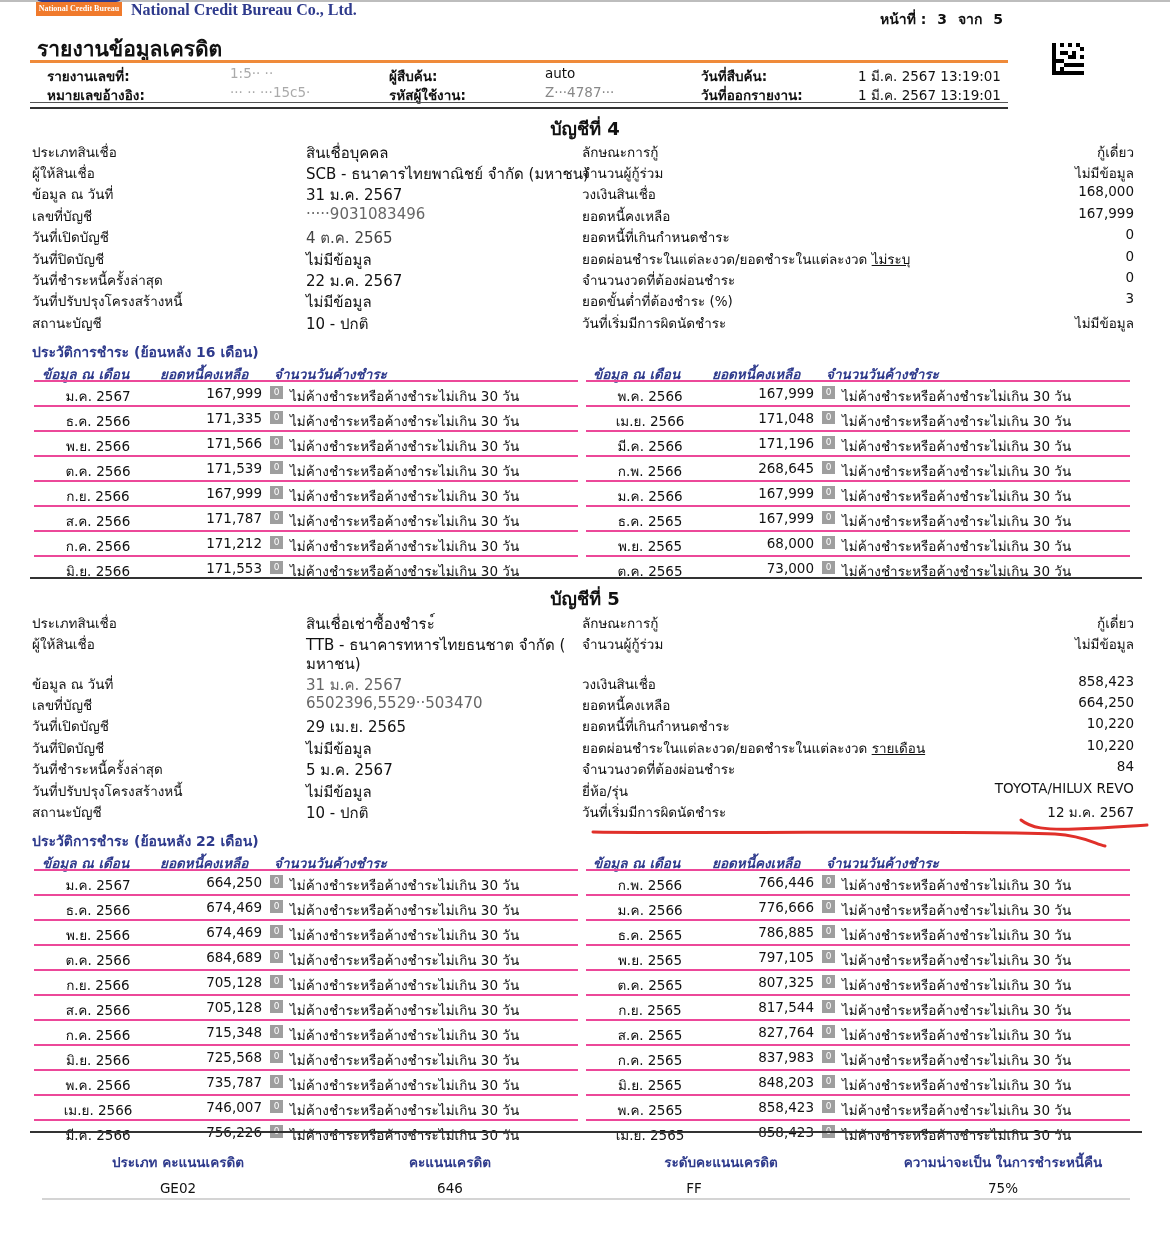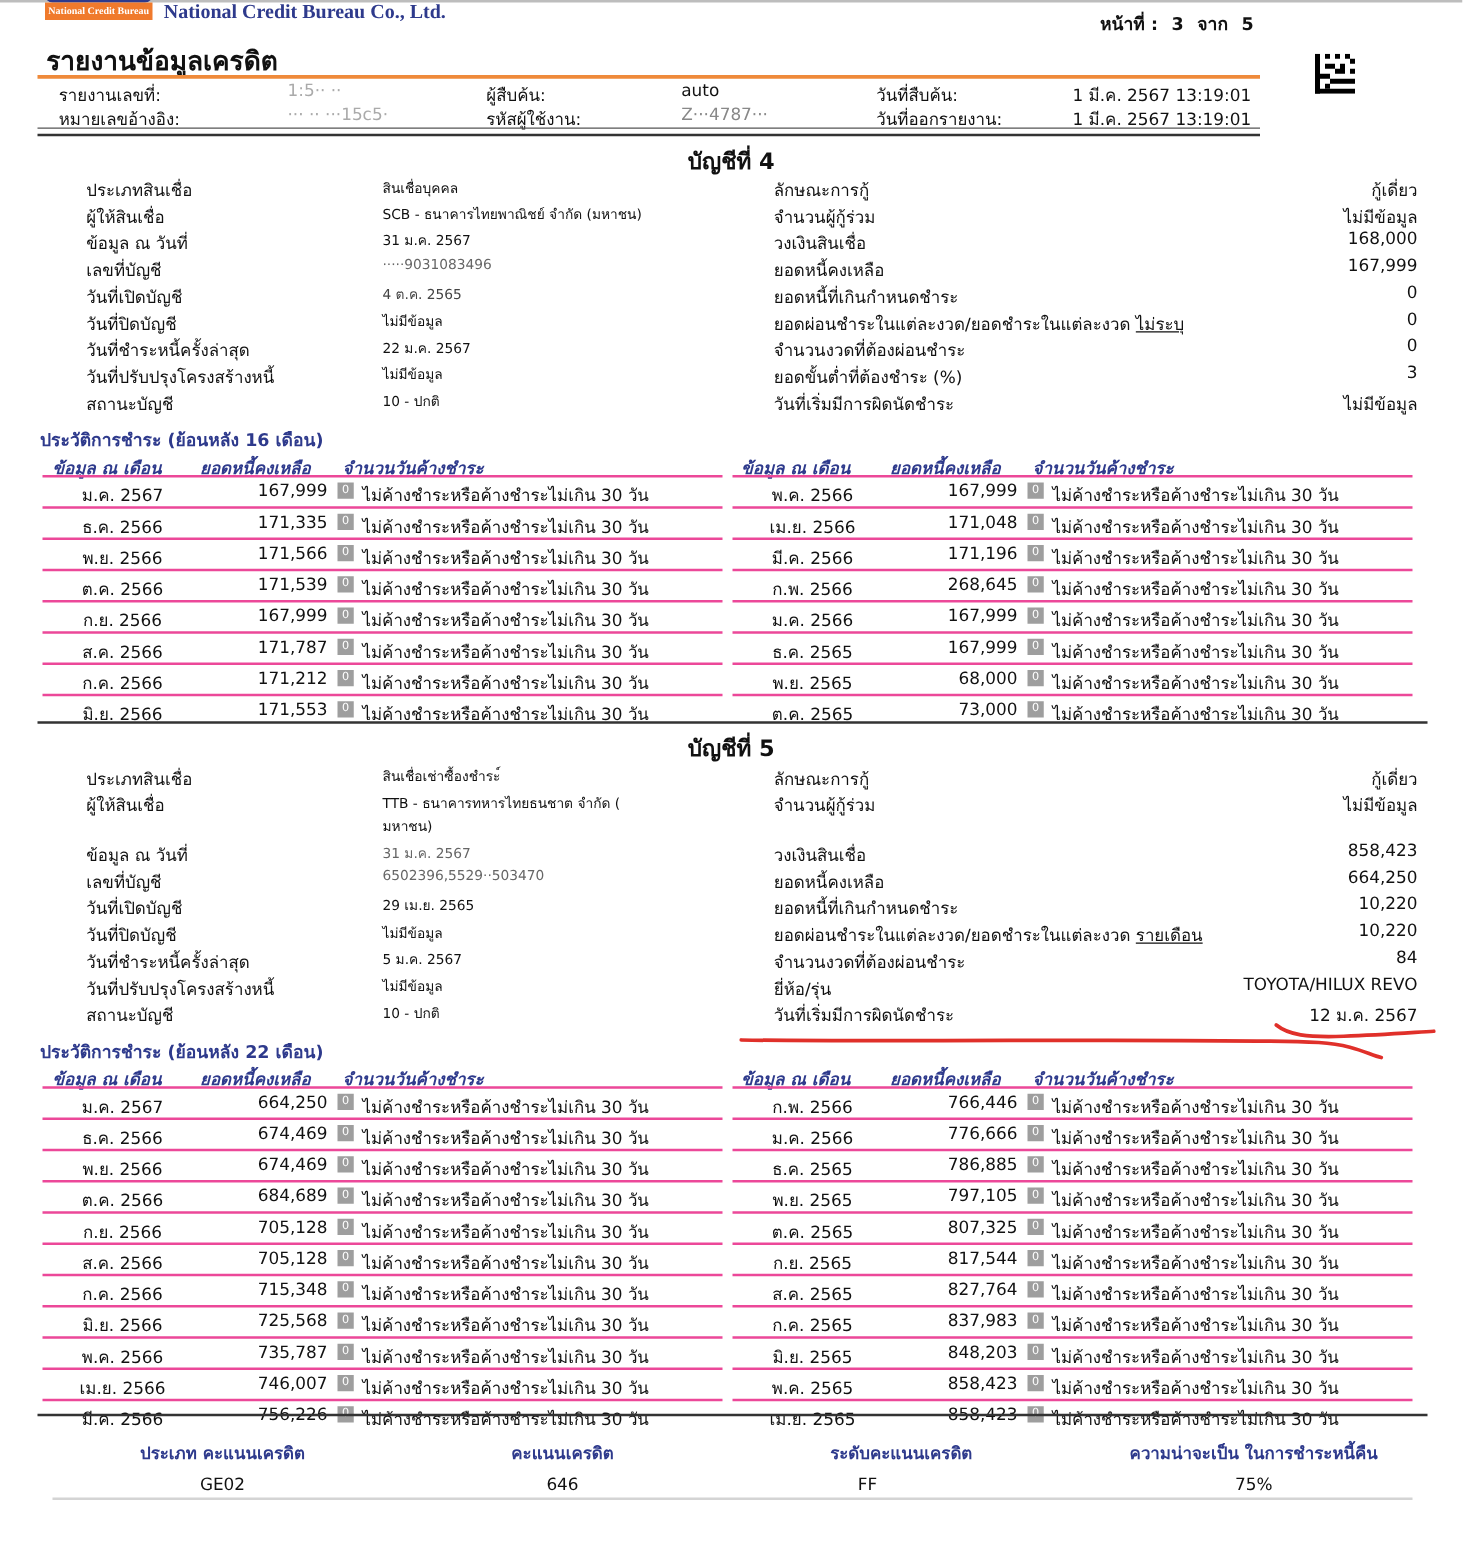--- a/index.html
+++ b/index.html
@@ -11,29 +11,29 @@
   
   .topline { position:absolute; left:0; top:0; width:1170px; height:2px; background:#bdbdbd; }
   .logo-badge { position:absolute; left:36px; top:2px; width:86px; height:14px; background:#f07a2c; color:#fff;
     font-family:"Liberation Serif", serif; font-size:8px; line-height:14px; text-align:center; font-weight:bold; }
   .logo-top { position:absolute; left:36px; top:-6px; width:86px; height:8px; background:#2e3a8c; border-radius:0 0 6px 6px; }
   .company { position:absolute; left:131px; top:1px; font-family:"Liberation Serif", serif; font-weight:bold;
     font-size:16px; color:#2e3a8c; }
   .pageno { position:absolute; left:880px; top:8px; font-weight:bold; font-size:14px; }
   .report-title { position:absolute; left:37px; top:32px; font-weight:bold; font-size:21px; color:#111; }
   .orange-rule { position:absolute; left:30px; top:60px; width:978px; height:3px; background:#ef8a3a; }
-  .hdr-label { position:absolute; font-weight:normal; font-size:13.5px; }
+  .hdr-label { position:absolute; font-weight:bold; font-size:13.5px; }
   .hdr-val { position:absolute; font-size:13.5px; }
   .double-rule { position:absolute; left:30px; top:102px; width:978px; height:4px; border-top:1px solid #555; border-bottom:2px solid #333; }
   .barcode { position:absolute; left:1052px; top:43px; width:32px; height:32px; }
 
   
   .acct-title { position:absolute; left:0; width:1170px; text-align:center; font-weight:bold; font-size:18px; }
-  .field-label { position:absolute; font-size:13.5px; white-space:nowrap;margin-left:37px; }
-  .field-value { position:absolute; font-size:11px; white-space:nowrap; }
+  .field-label { position:absolute; font-size:13.5px; white-space:nowrap; }
+  .field-value { position:absolute; font-size:15px; white-space:nowrap; }
   .right-val { position:absolute; right:36px; font-size:13.5px; text-align:right; white-space:nowrap; }
   .u { text-decoration: underline; }
   .hist-title { position:absolute; left:32px; font-weight:bold; font-size:14px; color:#2e3a8c; }
   .hist-head { position:absolute; font-weight:bold; font-size:13.5px; color:#2e3a8c; white-space:nowrap;font-style:italic; }
 
   .hist-table { position:absolute; width:544px; }
   .hist-row { position:relative; height:23px; border-top:2px solid #ec4899; }
   .hist-row .m { position:absolute; left:0; width:128px; text-align:center; top:3px; font-size:13.5px; }
   .hist-row .b { position:absolute; left:128px; width:100px; text-align:right; top:3px; font-size:13.5px; }
   .hist-row .z { position:absolute; left:236px; top:4px; width:13px; height:13px; background:#9e9e9e; color:#fff;

